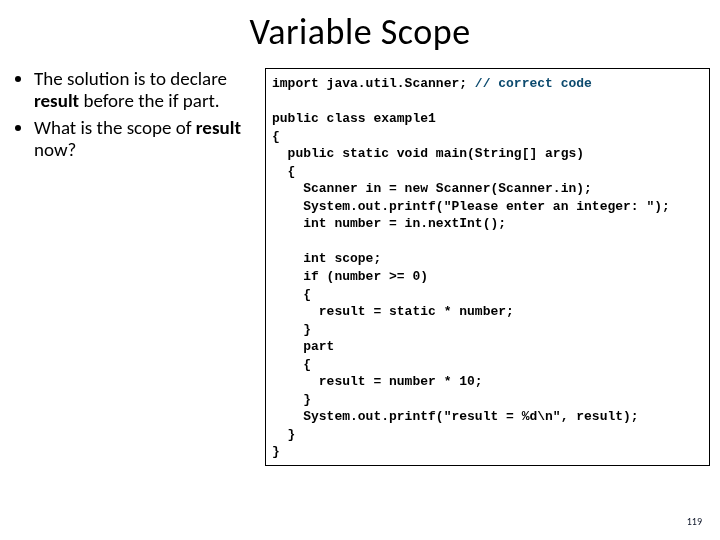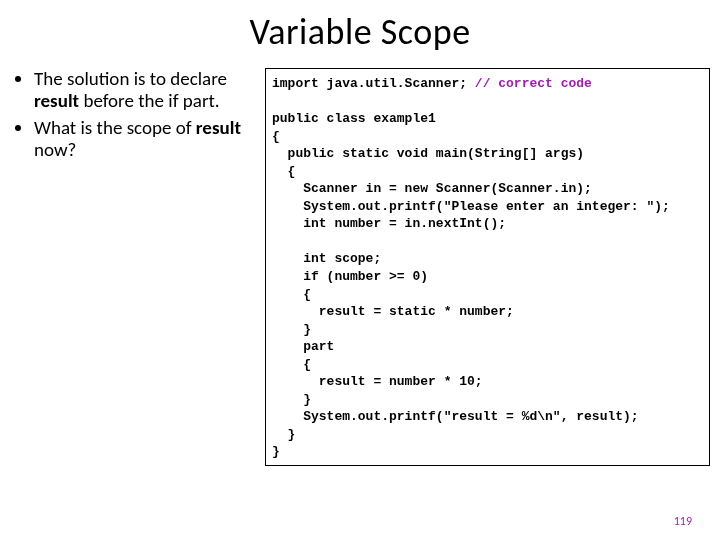--- a/index.html
+++ b/index.html
@@ -5,22 +5,22 @@
   * { box-sizing: border-box; margin: 0; padding: 0; }
   html, body { width: 720px; height: 540px; background: #fff; font-family: Calibri, Arial, sans-serif; color: #000; }
   .slide { width: 720px; height: 540px; position: relative; padding: 8px 10px 10px 10px; }
   .title { font-size: 36px; font-weight: 400; text-align: center; margin-top: 2px; margin-bottom: 14px; letter-spacing: 0.5px; }
   .body { display: flex; gap: 10px; }
   .left { width: 245px; padding-left: 6px; }
   .left ul { list-style: disc; padding-left: 18px; }
   .left li { font-size: 19px; line-height: 1.18; margin-bottom: 4px; }
   .right { flex: 1; border: 1px solid #000; padding: 6px 6px 4px 6px; font-family: "Courier New", monospace; font-size: 13px; line-height: 1.35; white-space: pre; position: relative; }
   .kw { font-weight: bold; }
-  .cm { color: #a21caf; font-weight: bold; }
-  .slidenum { position: absolute; right: 28px; bottom: 12px; font-size: 12px; color: #a21caf; font-family: Calibri, Arial, sans-serif; }
+  .cm { color: #0c4a6e; font-weight: bold; }
+  .slidenum { position: absolute; right: 18px; bottom: 12px; font-size: 10px; color: #0f172a; font-family: Calibri, Arial, sans-serif; }
   b { font-weight: bold; }
 </style>
 </head>
 <body>
 
 <div class="slide">
   <div class="title">Variable Scope</div>
   <div class="body">
     <div class="left">
       <ul>

